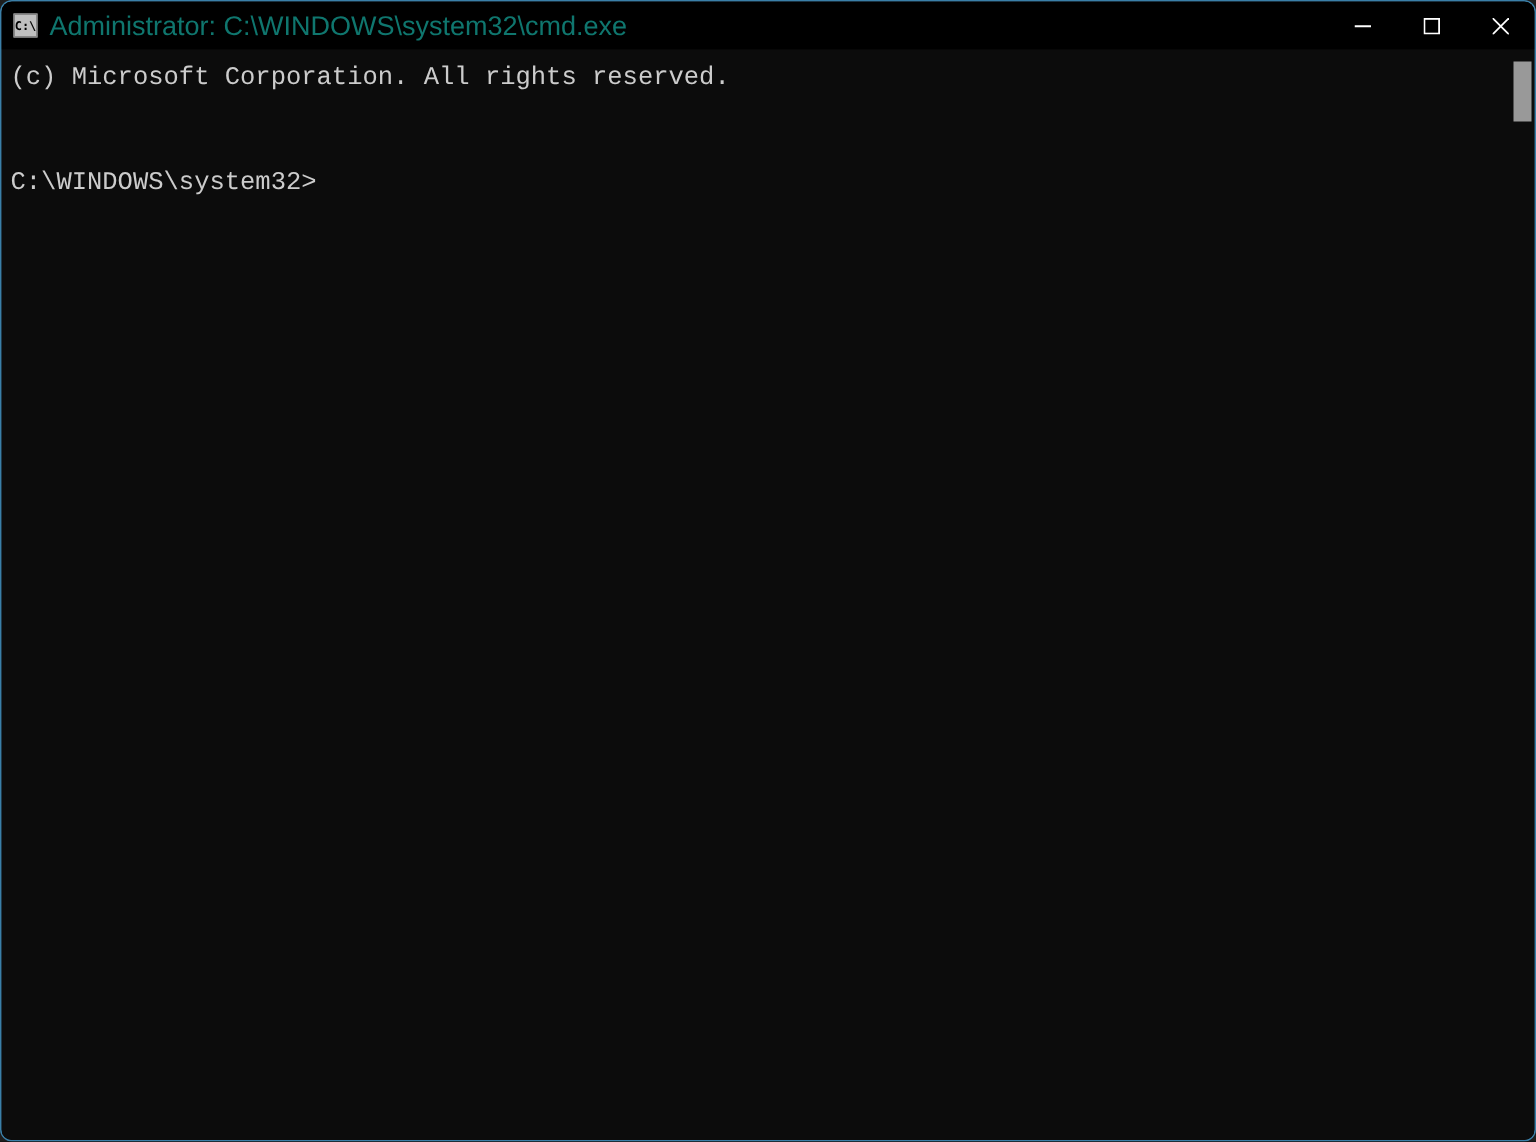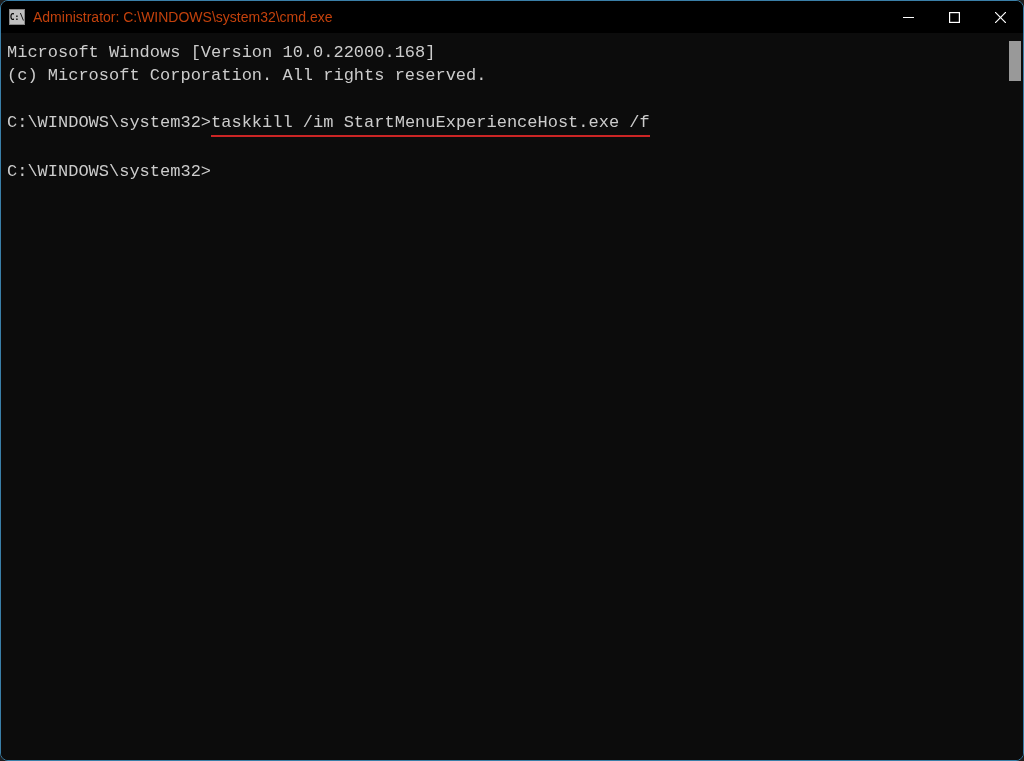--- a/index.html
+++ b/index.html
@@ -46,22 +46,22 @@
       justify-content: center;
       margin-right: 8px;
       font-size: 8px;
       font-weight: bold;
       font-family: monospace;
       color: #000;
       border: 1px solid #888;
     }
     
     .titlebar-title {
-      color: #c2410c;
-      font-size: 14px;
+      color: #0f766e;
+      font-size: 18px;
       flex: 1;
     }
     
     .titlebar-controls {
       display: flex;
       height: 100%;
     }
     
     .titlebar-btn {
       width: 46px;
@@ -150,23 +150,21 @@
         <svg width="11" height="11" viewBox="0 0 11 11">
           <line x1="0" y1="0" x2="11" y2="11" stroke-width="1.2"></line>
           <line x1="11" y1="0" x2="0" y2="11" stroke-width="1.2"></line>
         </svg>
       </div>
     </div>
   </div>
 
   <div class="terminal-wrap">
     <div class="terminal-body">
-      <div class="terminal-line">Microsoft Windows [Version 10.0.22000.168]</div>
       <div class="terminal-line">(c) Microsoft Corporation. All rights reserved.</div>
       <div class="blank-line"></div>
-      <div class="terminal-line"><span class="prompt">C:\WINDOWS\system32&gt;</span><span class="command-underlined">taskkill /im StartMenuExperienceHost.exe /f</span></div>
       <div class="blank-line"></div>
       <div class="terminal-line"><span class="prompt">C:\WINDOWS\system32&gt;</span></div>
     </div>
     <div class="scrollbar"></div>
   </div>
 
 </div>
 
 </body></html>

